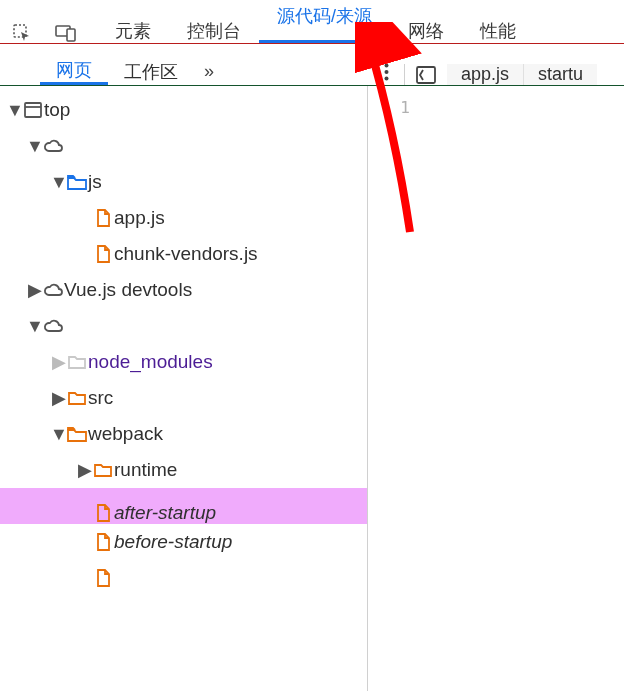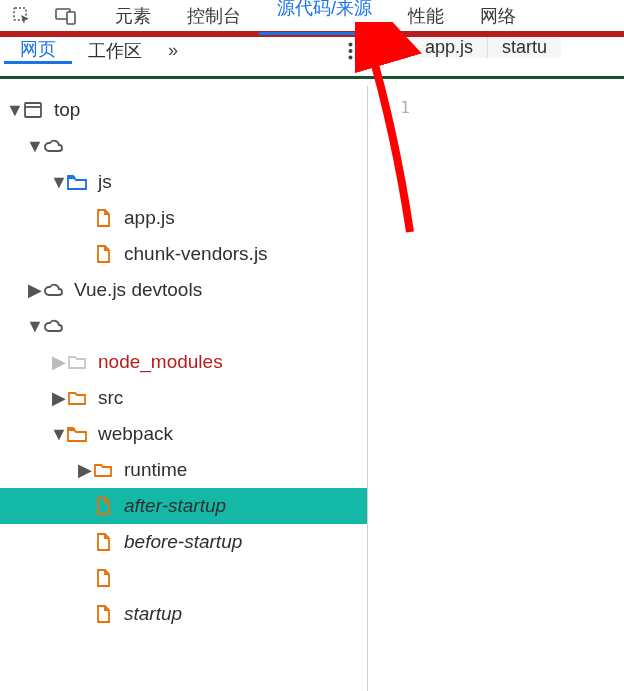--- a/index.html
+++ b/index.html
@@ -8,24 +8,24 @@
     width: 624px; height: 691px;
     font-family: "Microsoft YaHei", "PingFang SC", "Segoe UI", Arial, sans-serif;
     font-size: 18px;
     color: #303030;
     background: #fff;
     overflow: hidden;
     position: relative;
   }
   
   .top-tabs {
-    height: 37px;
-    border-bottom: 6px solid #b91c1c;
+    height: 44px;
+    border-bottom: 1px solid #b91c1c;
     display: flex;
-    align-items: center;
+    align-items: flex-end;
   }
   .top-tabs .toolbtn {
     width: 44px;
     display:flex; align-items:center; justify-content:center;
     color:#555;
   }
   .top-tabs .tab {
     padding: 0 18px;
     display:flex; align-items:center;
     color:#3a3a3a;
@@ -33,23 +33,24 @@
   }
   .top-tabs .tab.active {
     color:#1a73e8;
     border-bottom: 3px solid #1a73e8;
     padding-bottom: 12px;
   }
 
   
   .second-row {
     height: 42px;
-    border-bottom: 3px solid #14532d;
-    display:flex;
-    align-items: flex-start;
+    border-bottom: 1px solid #14532d;
+    display:flex;
+    align-items: flex-end;
+    padding-left: 36px;
   }
   .sub-nav {
     flex: 0 0 368px;
     display:flex;
     align-items:stretch;
     padding-left:4px;
   }
   .sub-nav .sub-tab {
     padding: 0 16px;
     display:flex; align-items:center;
@@ -119,29 +120,29 @@
     font-size:16px;
   }
 
   
   .tree-row {
     height: 36px;
     display:flex;
     align-items:center;
     white-space:nowrap;
   }
-  .tree-row.selected { background:#14b8a6; }
+  .tree-row.selected { background:#f0abfc;align-items:flex-end; }
   .arrow {
     width:14px;
     display:inline-flex; justify-content:center;
     color:#555;
   }
   .arrow.hidden { visibility:hidden; }
-  .tree-label { margin-left:10px; font-size:19px; }
-  .tree-label.dim { color:#b91c1c; }
+  .tree-label { font-size:19px; }
+  .tree-label.dim { color:#4c1d95; }
   .tree-label.italic { font-style:italic; }
 
   .icon { display:inline-flex; width:22px; height:22px; }
 
   
   .ind0 { padding-left: 8px; }
   .ind1 { padding-left: 28px; }
   .ind2 { padding-left: 52px; }
   .ind3 { padding-left: 78px; }
 
@@ -167,22 +168,22 @@
   <div class="toolbtn">
     <svg width="22" height="20" viewBox="0 0 22 20" fill="none" stroke="#555" stroke-width="1.6">
       <rect x="1" y="3" width="14" height="10" rx="1"></rect>
       <rect x="12" y="6" width="8" height="12" rx="1" fill="#fff"></rect>
     </svg>
   </div>
   <div style="width:1px;background:#d0d0d0;margin:8px 4px;"></div>
   <div class="tab">元素</div>
   <div class="tab">控制台</div>
   <div class="tab active">源代码/来源</div>
+  <div class="tab">网络</div>
   <div class="tab">性能</div>
-  <div class="tab">网络</div>
 </div>
 
 <div class="second-row">
   <div class="sub-nav">
     <div class="sub-tab active">网页</div>
     <div class="sub-tab">工作区</div>
     <div class="more">»</div>
     <div class="spacer"></div>
     <div class="menu-dots">
       <svg width="5" height="18" viewBox="0 0 5 18" fill="#444">
@@ -352,30 +353,20 @@
     <div class="tree-row ind3">
       <span class="arrow hidden">▶</span>
       <span class="icon">
         <svg viewBox="0 0 22 22" fill="none" stroke="#e8710a" stroke-width="1.8">
             <path d="M6 3h7l4 4v12H6z"></path>
             <path d="M13 3v4h4"></path>
           </svg>
       </span>
     </div>
 
-    <div class="tree-row ind3">
-      <span class="arrow hidden">▶</span>
-      <span class="icon">
-        <svg viewBox="0 0 22 22" fill="none" stroke="#e8710a" stroke-width="1.8">
-            <path d="M6 3h7l4 4v12H6z"></path>
-            <path d="M13 3v4h4"></path>
-          </svg>
-      </span>
-      <span class="tree-label italic">startup</span>
-    </div>
 
   </div>
 
   <div class="editor-pane">
     <div class="gutter">
       <div class="linenum">1</div>
     </div>
   </div>
 </div>
 

